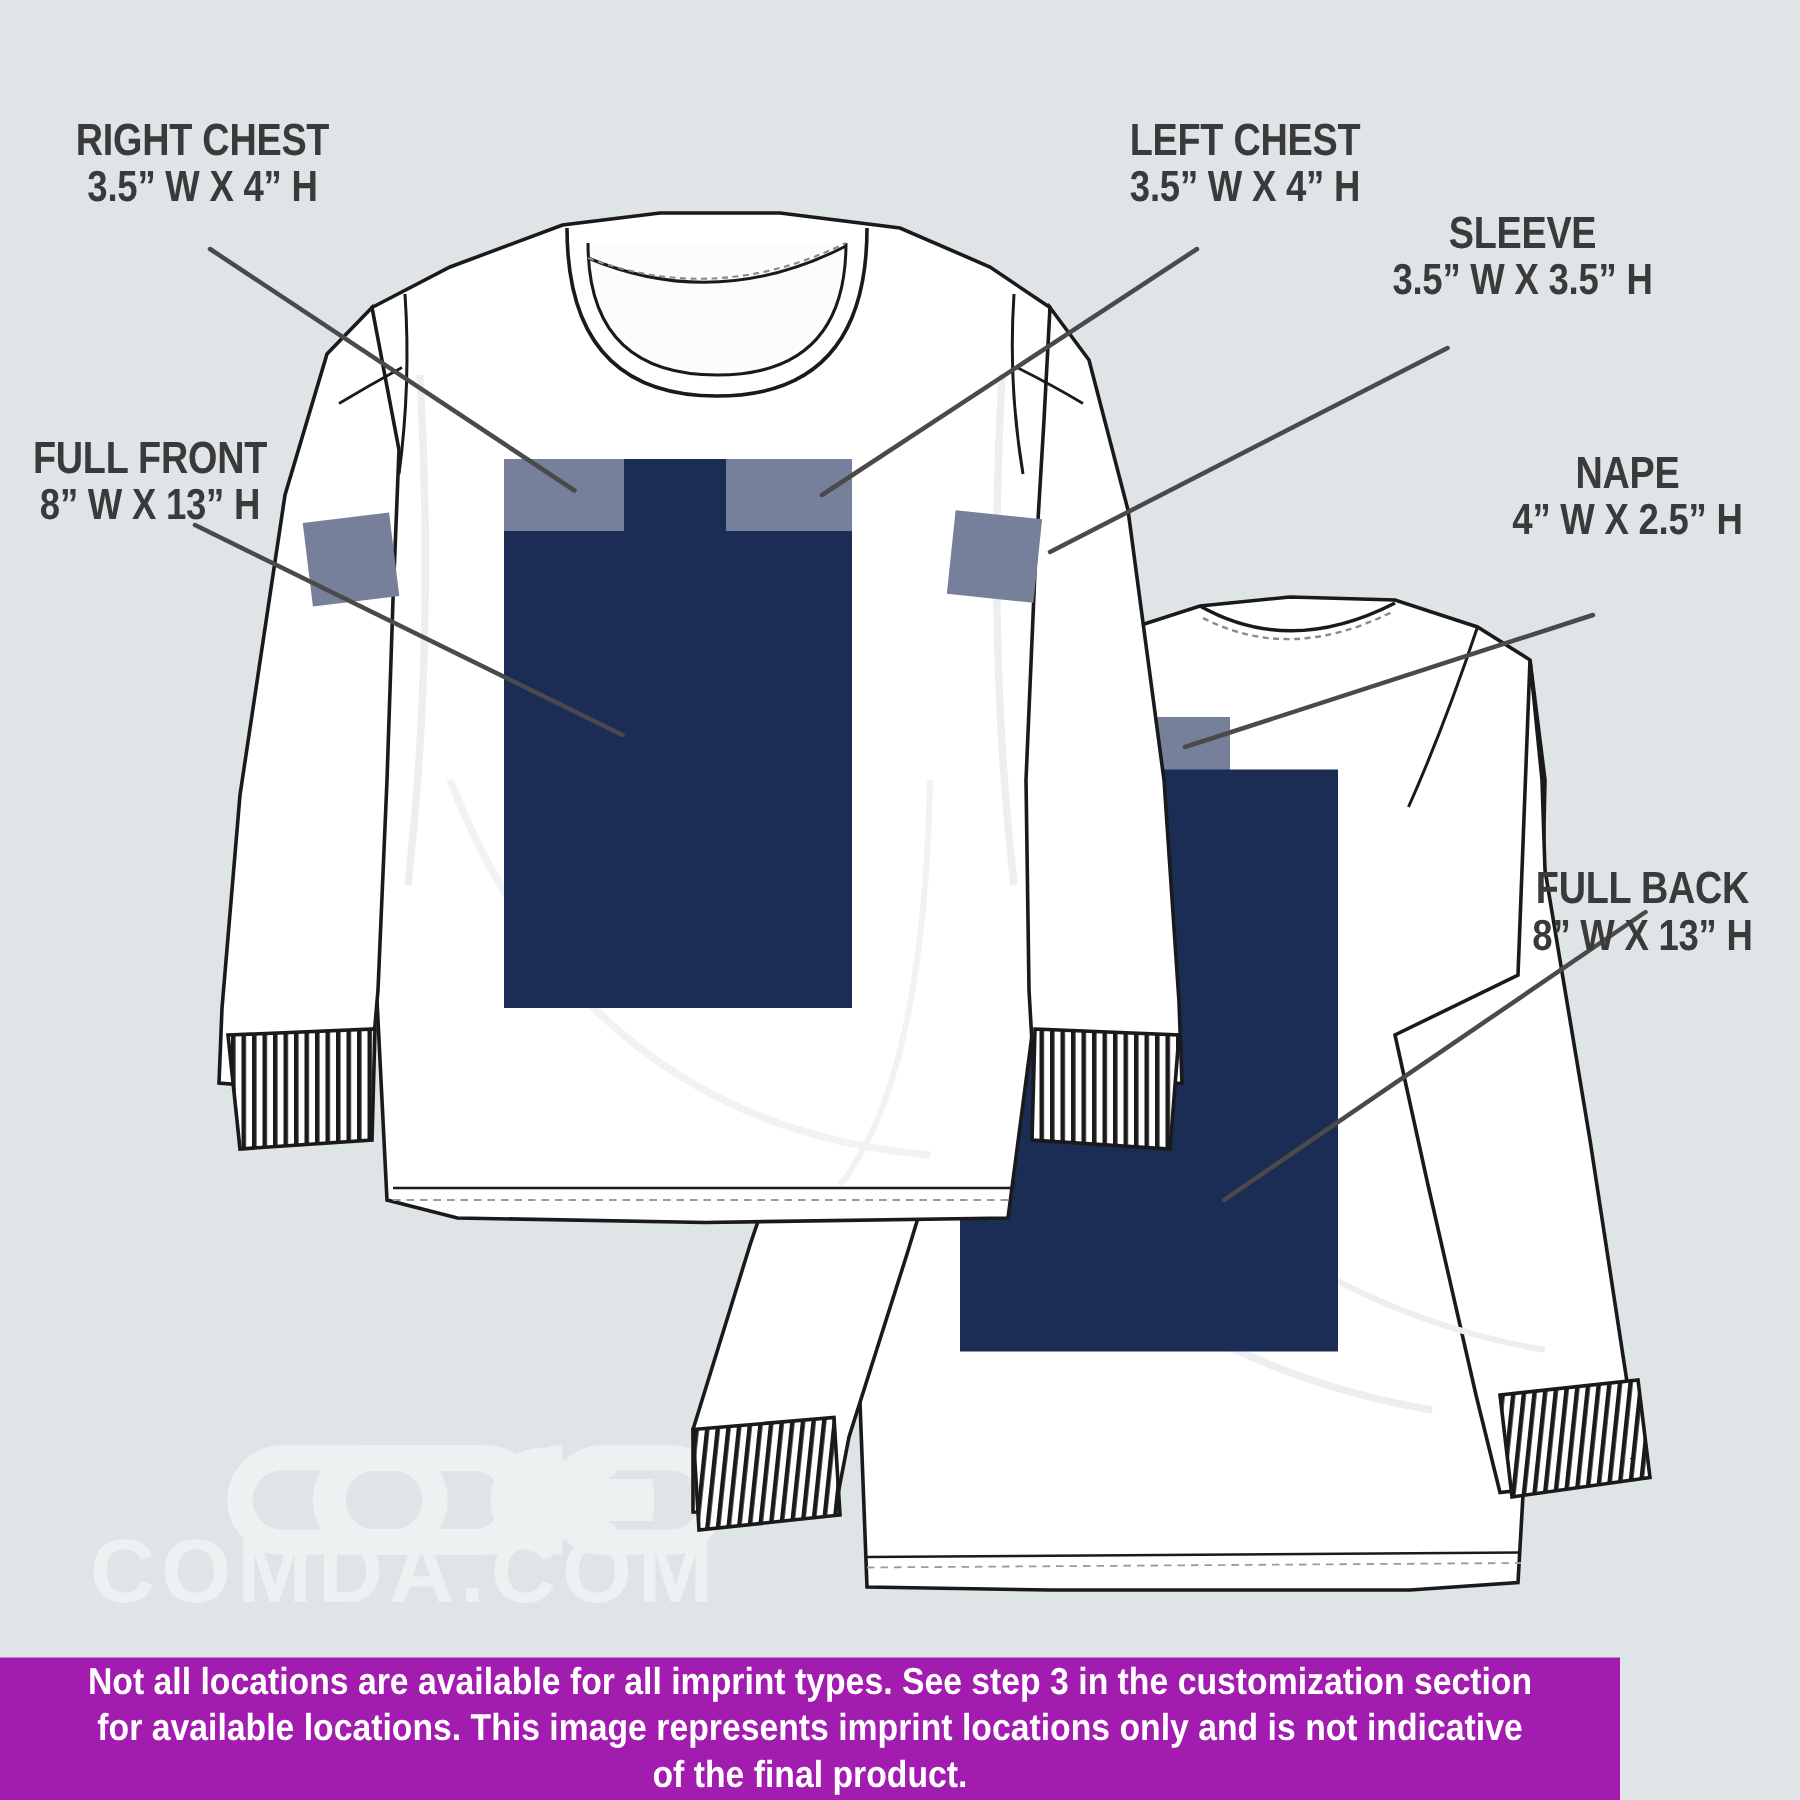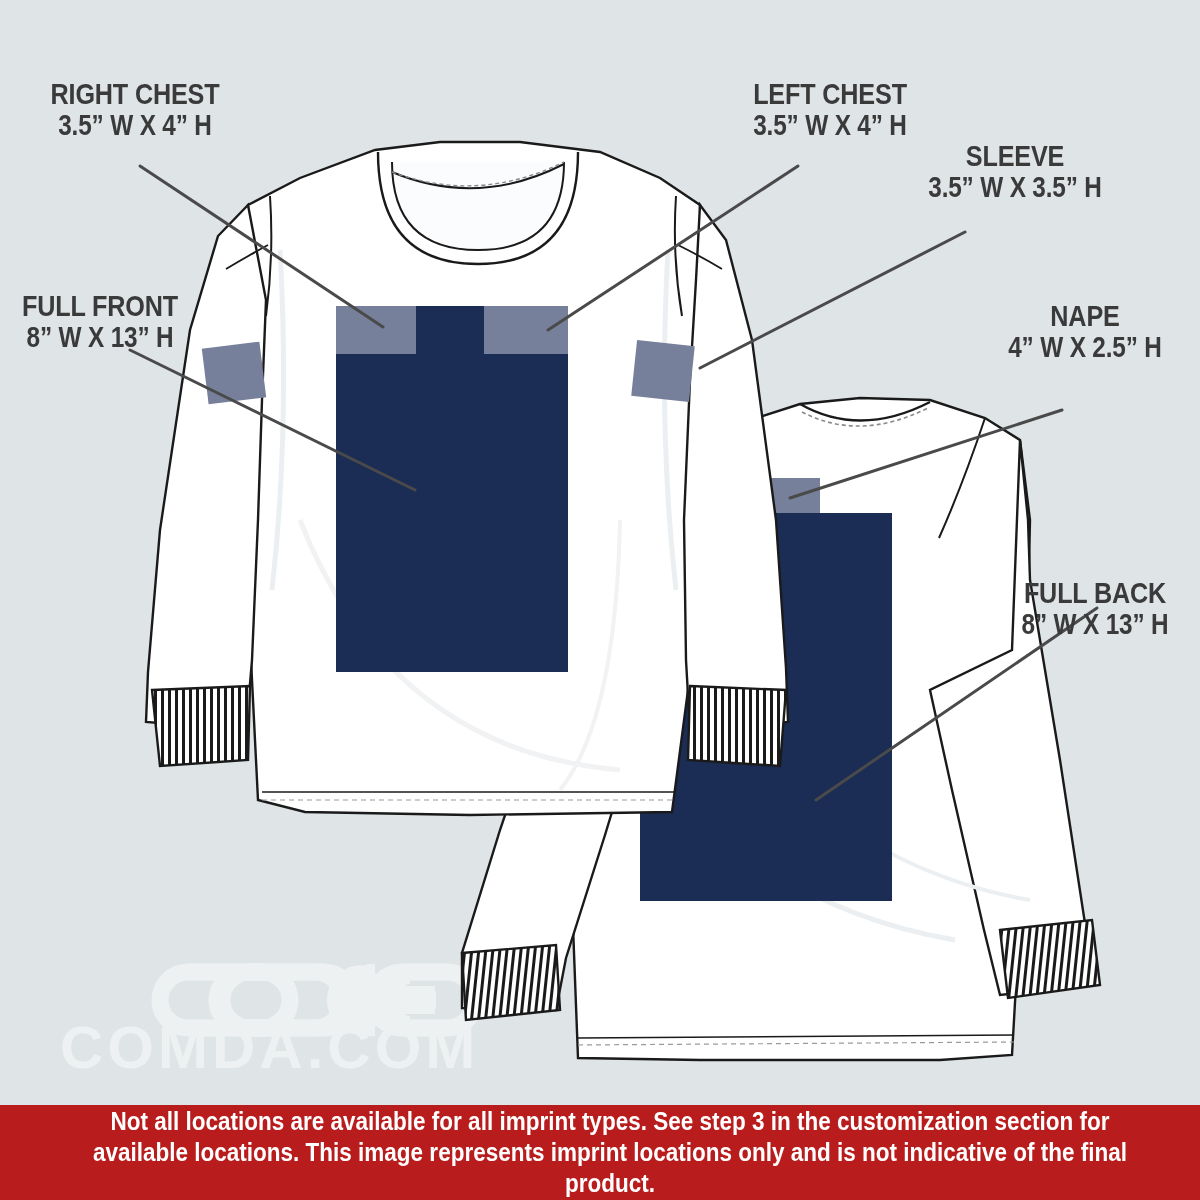--- a/index.html
+++ b/index.html
@@ -30,23 +30,23 @@
   .lbl .t1{font-size:30px;display:block;}
   .lbl .t2{font-size:29px;display:block;}
   #lb-right-chest{left:0px;  top:78px;  width:270px;}
   #lb-left-chest {left:670px;top:78px;  width:320px;}
   #lb-sleeve     {left:855px;top:140px; width:320px;}
   #lb-full-front {left:-10px;top:290px; width:220px;}
   #lb-nape       {left:960px;top:300px; width:250px;}
   #lb-full-back  {left:975px;top:577px; width:240px;}
 
   #footer{
-    position:absolute;left:0;top:1105px;width:1200px;height:95px;
-    background:#b91c1c;
-    display:flex;align-items:center;justify-content:flex-end;
+    position:absolute;left:0;top:1105px;width:1080px;height:95px;
+    background:#a21caf;
+    display:flex;align-items:center;justify-content:flex-start;
   }
   #footer p{
     margin:0;
     color:#ffffff;
     font-weight:bold;
     font-size:25px;
     line-height:1.24;
     text-align:center;
     width:1180px;
     transform:scaleX(0.90);

